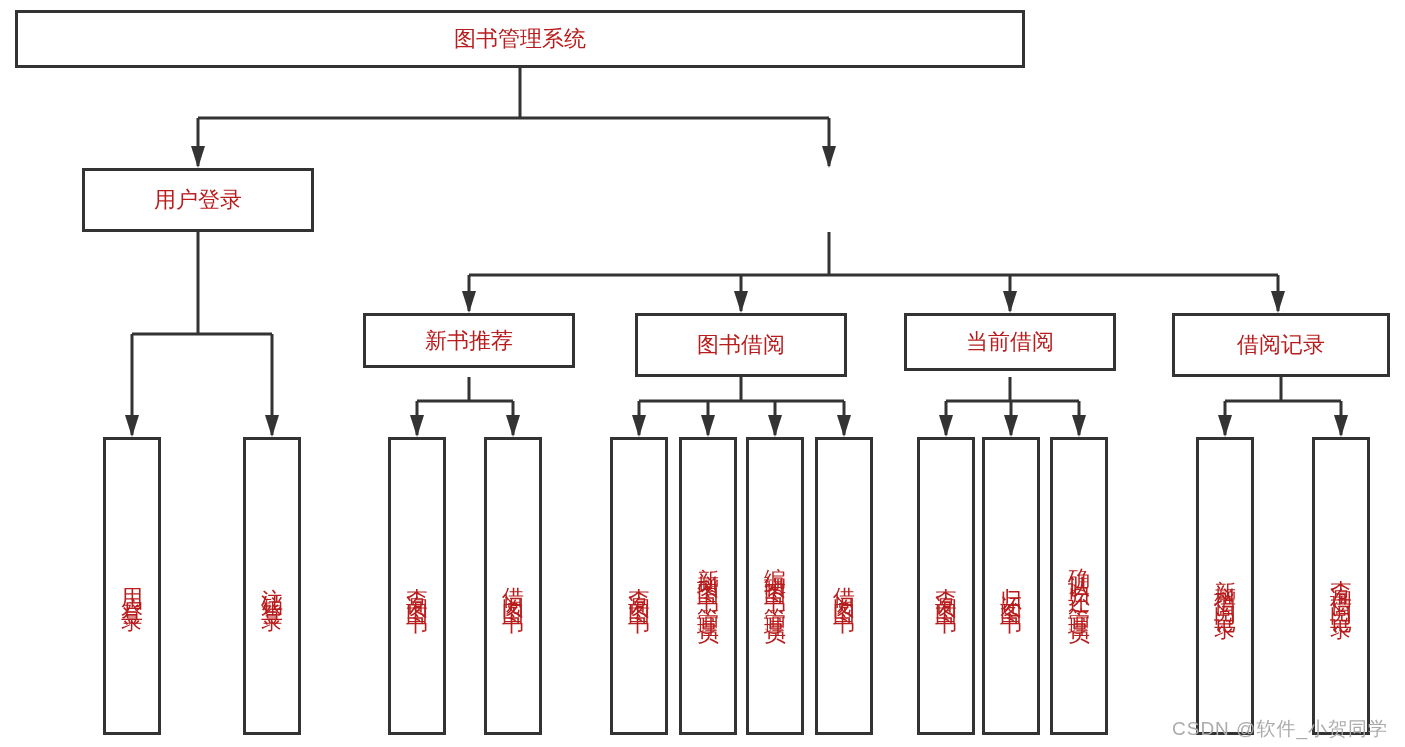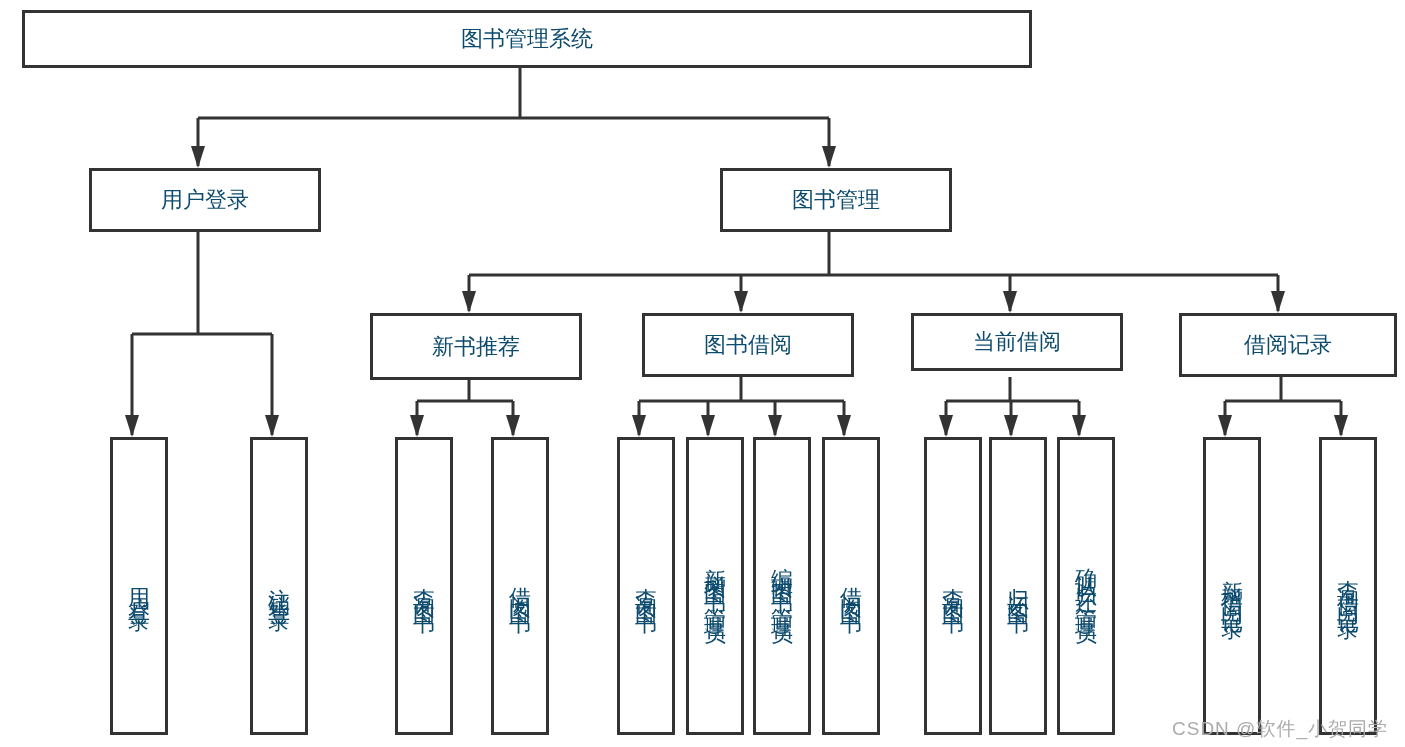--- a/index.html
+++ b/index.html
@@ -17,24 +17,23 @@
     width: 1405px; height: 747px;
   }
   .box {
     position: absolute;
     box-sizing: border-box;
     border: 3px solid #333333;
     background: #ffffff;
     display: flex;
     align-items: center;
     justify-content: center;
-    color: #0c4a6e;
+    color: #b91c1c;
     font-size: 22px;
     text-align: center;
-    margin-left: 7px;
   }
   .vbox {
     writing-mode: vertical-rl;
     letter-spacing: 8px;
     line-height: 1;
   }
   .watermark {
     position: absolute;
     left: 1172px;
     top: 716px;
@@ -82,25 +81,22 @@
       </g>
   </svg>
 
   <div class="box" style="left:15px; top:10px; width:1010px; height:58px;">
     <span>图书管理系统</span>
   </div>
 
   <div class="box" style="left:82px; top:168px; width:232px; height:64px;">
     <span>用户登录</span>
   </div>
-  <div class="box" style="left:713px; top:168px; width:232px; height:64px;">
-    <span>图书管理</span>
-  </div>
 
-  <div class="box" style="left:363px; top:313px; width:212px; height:67px;">
+  <div class="box" style="left:363px; top:313px; width:212px; height:55px;">
     <span>新书推荐</span>
   </div>
   <div class="box" style="left:635px; top:313px; width:212px; height:64px;text-align:center;">
     <span>图书借阅</span>
   </div>
   <div class="box" style="left:904px; top:313px; width:212px; height:58px;">
     <span>当前借阅</span>
   </div>
   <div class="box" style="left:1172px; top:313px; width:218px; height:64px;">
     <span>借阅记录</span>

